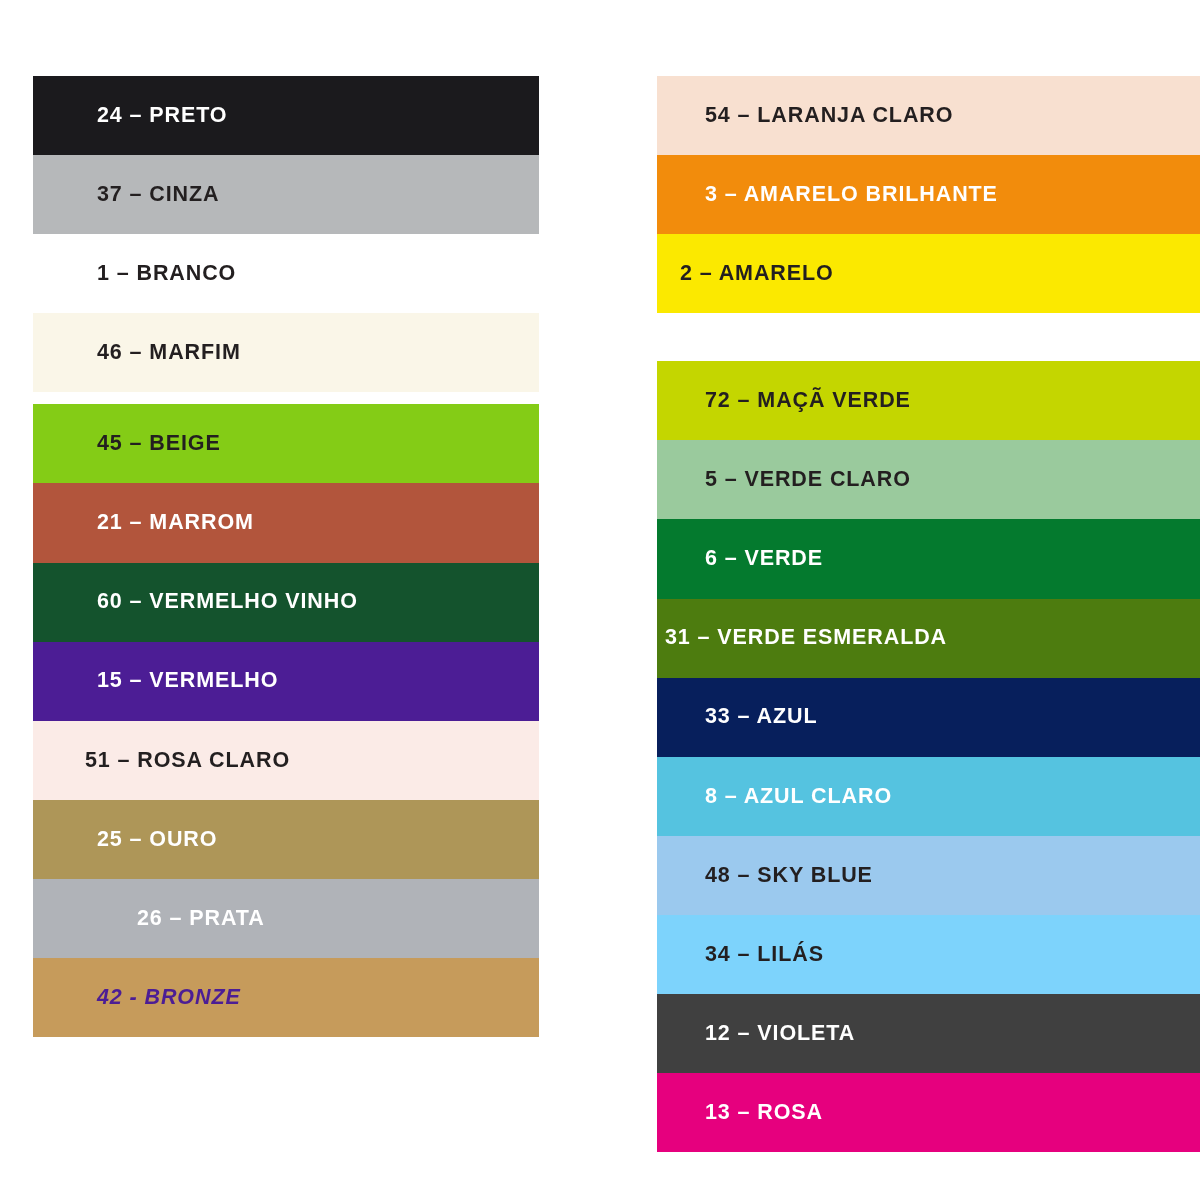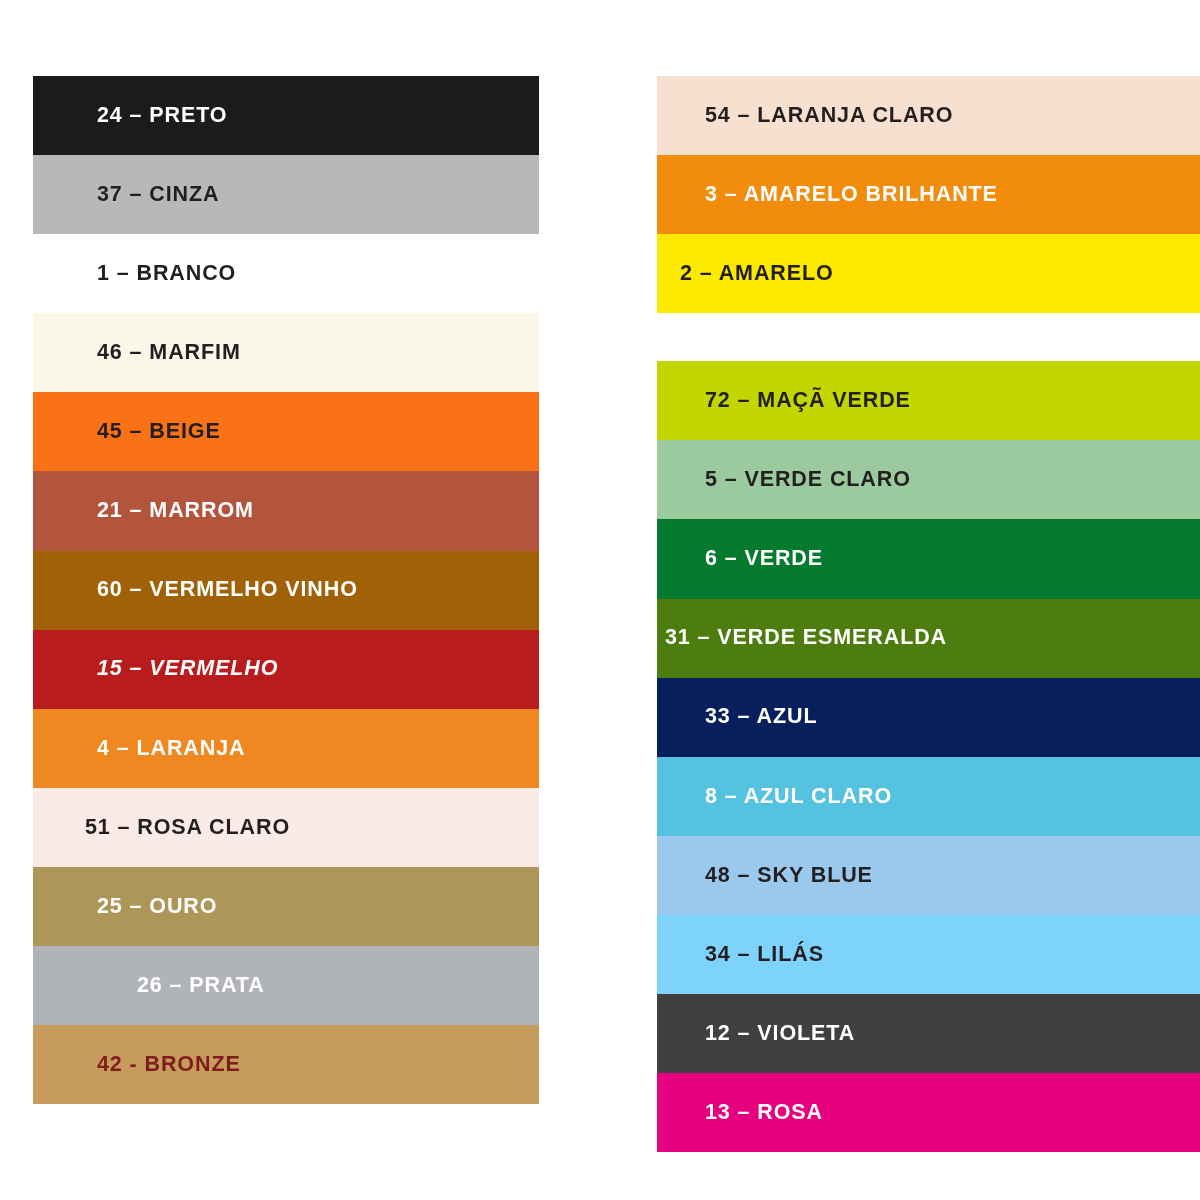--- a/index.html
+++ b/index.html
@@ -80,46 +80,43 @@
       </div>
       <div class="swatch-row" style="background: rgb(182, 184, 186);">
         <span class="swatch-label" style="color: rgb(35, 31, 32);">37 – CINZA</span>
       </div>
       <div class="swatch-row" style="background: rgb(255, 255, 255);">
         <span class="swatch-label" style="color: rgb(35, 31, 32);">1 – BRANCO</span>
       </div>
       <div class="swatch-row" style="background: rgb(250, 246, 232);">
         <span class="swatch-label" style="color: rgb(35, 31, 32);">46 – MARFIM</span>
       </div>
-      <div class="swatch-row" style="background: #f97316;">
+      <div class="swatch-row" style="background: #84cc16; margin-top: 12px;">
         <span class="swatch-label" style="color: rgb(35, 31, 32);">45 – BEIGE</span>
       </div>
       <div class="swatch-row" style="background: rgb(178, 85, 60);">
         <span class="swatch-label" style="color: rgb(255, 255, 255);">21 – MARROM</span>
       </div>
-      <div class="swatch-row" style="background: #a16207;">
+      <div class="swatch-row" style="background: #14532d;">
         <span class="swatch-label" style="color: rgb(255, 255, 255);">60 – VERMELHO VINHO</span>
       </div>
-      <div class="swatch-row" style="background: #b91c1c; font-style: italic;">
+      <div class="swatch-row" style="background: #4c1d95;">
         <span class="swatch-label" style="color: rgb(255, 255, 255);">15 – VERMELHO</span>
-      </div>
-      <div class="swatch-row" style="background: rgb(240, 136, 33);">
-        <span class="swatch-label" style="color: rgb(255, 255, 255);">4 – LARANJA</span>
       </div>
       <div class="swatch-row extra-indent" style="background: rgb(251, 235, 231);">
         <span class="swatch-label" style="color: rgb(35, 31, 32);">51 – ROSA CLARO</span>
       </div>
       <div class="swatch-row" style="background: rgb(174, 150, 88);">
         <span class="swatch-label" style="color: rgb(255, 255, 255);">25 – OURO</span>
       </div>
       <div class="swatch-row" style="background: rgb(176, 179, 184);">
         <span class="swatch-label" style="color: rgb(255, 255, 255); margin-left: 40px;">26 – PRATA</span>
       </div>
       <div class="swatch-row" style="background: rgb(198, 155, 91);">
-        <span class="swatch-label" style="color: #7f1d1d;">42 - BRONZE</span>
+        <span class="swatch-label" style="color: #4c1d95; font-style: italic;">42 - BRONZE</span>
       </div>
     </div>
 
   <div class="palette-column" id="column-right">
       <div class="swatch-row" style="background: rgb(248, 224, 208);">
         <span class="swatch-label" style="color: rgb(35, 31, 32);">54 – LARANJA CLARO</span>
       </div>
       <div class="swatch-row" style="background: rgb(242, 140, 12);">
         <span class="swatch-label" style="color: rgb(255, 255, 255);">3 – AMARELO BRILHANTE</span>
       </div>

